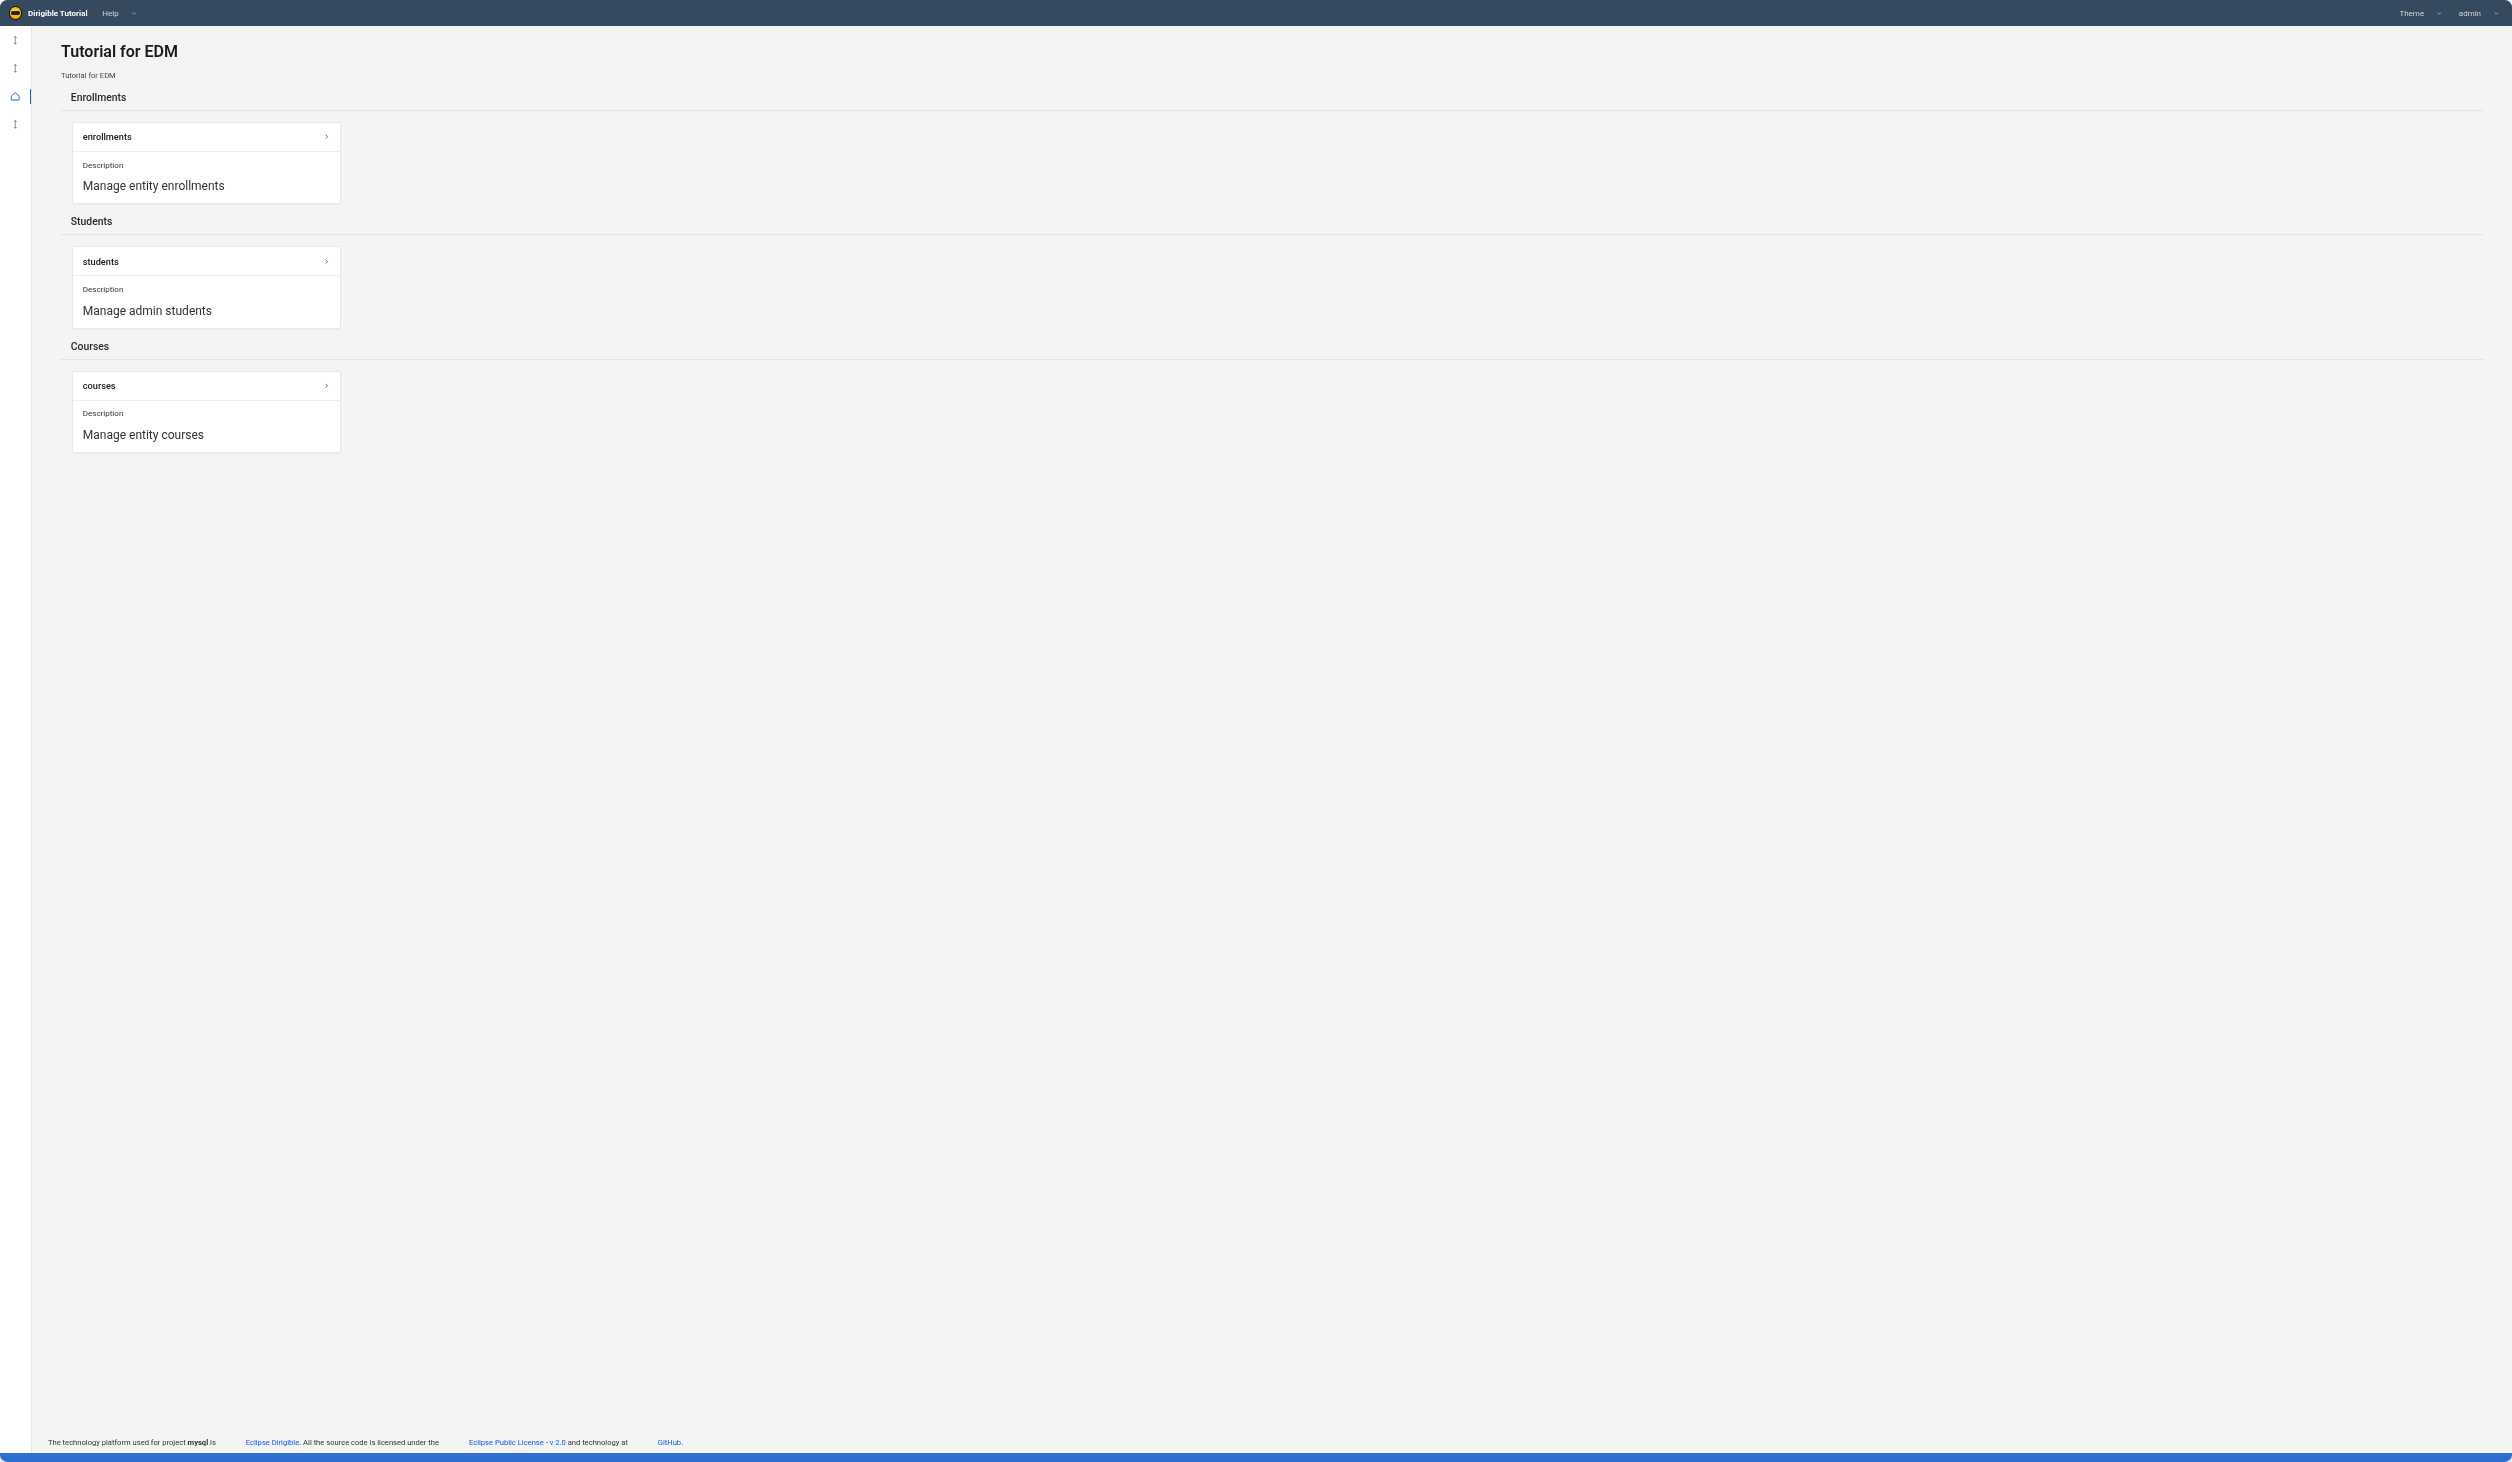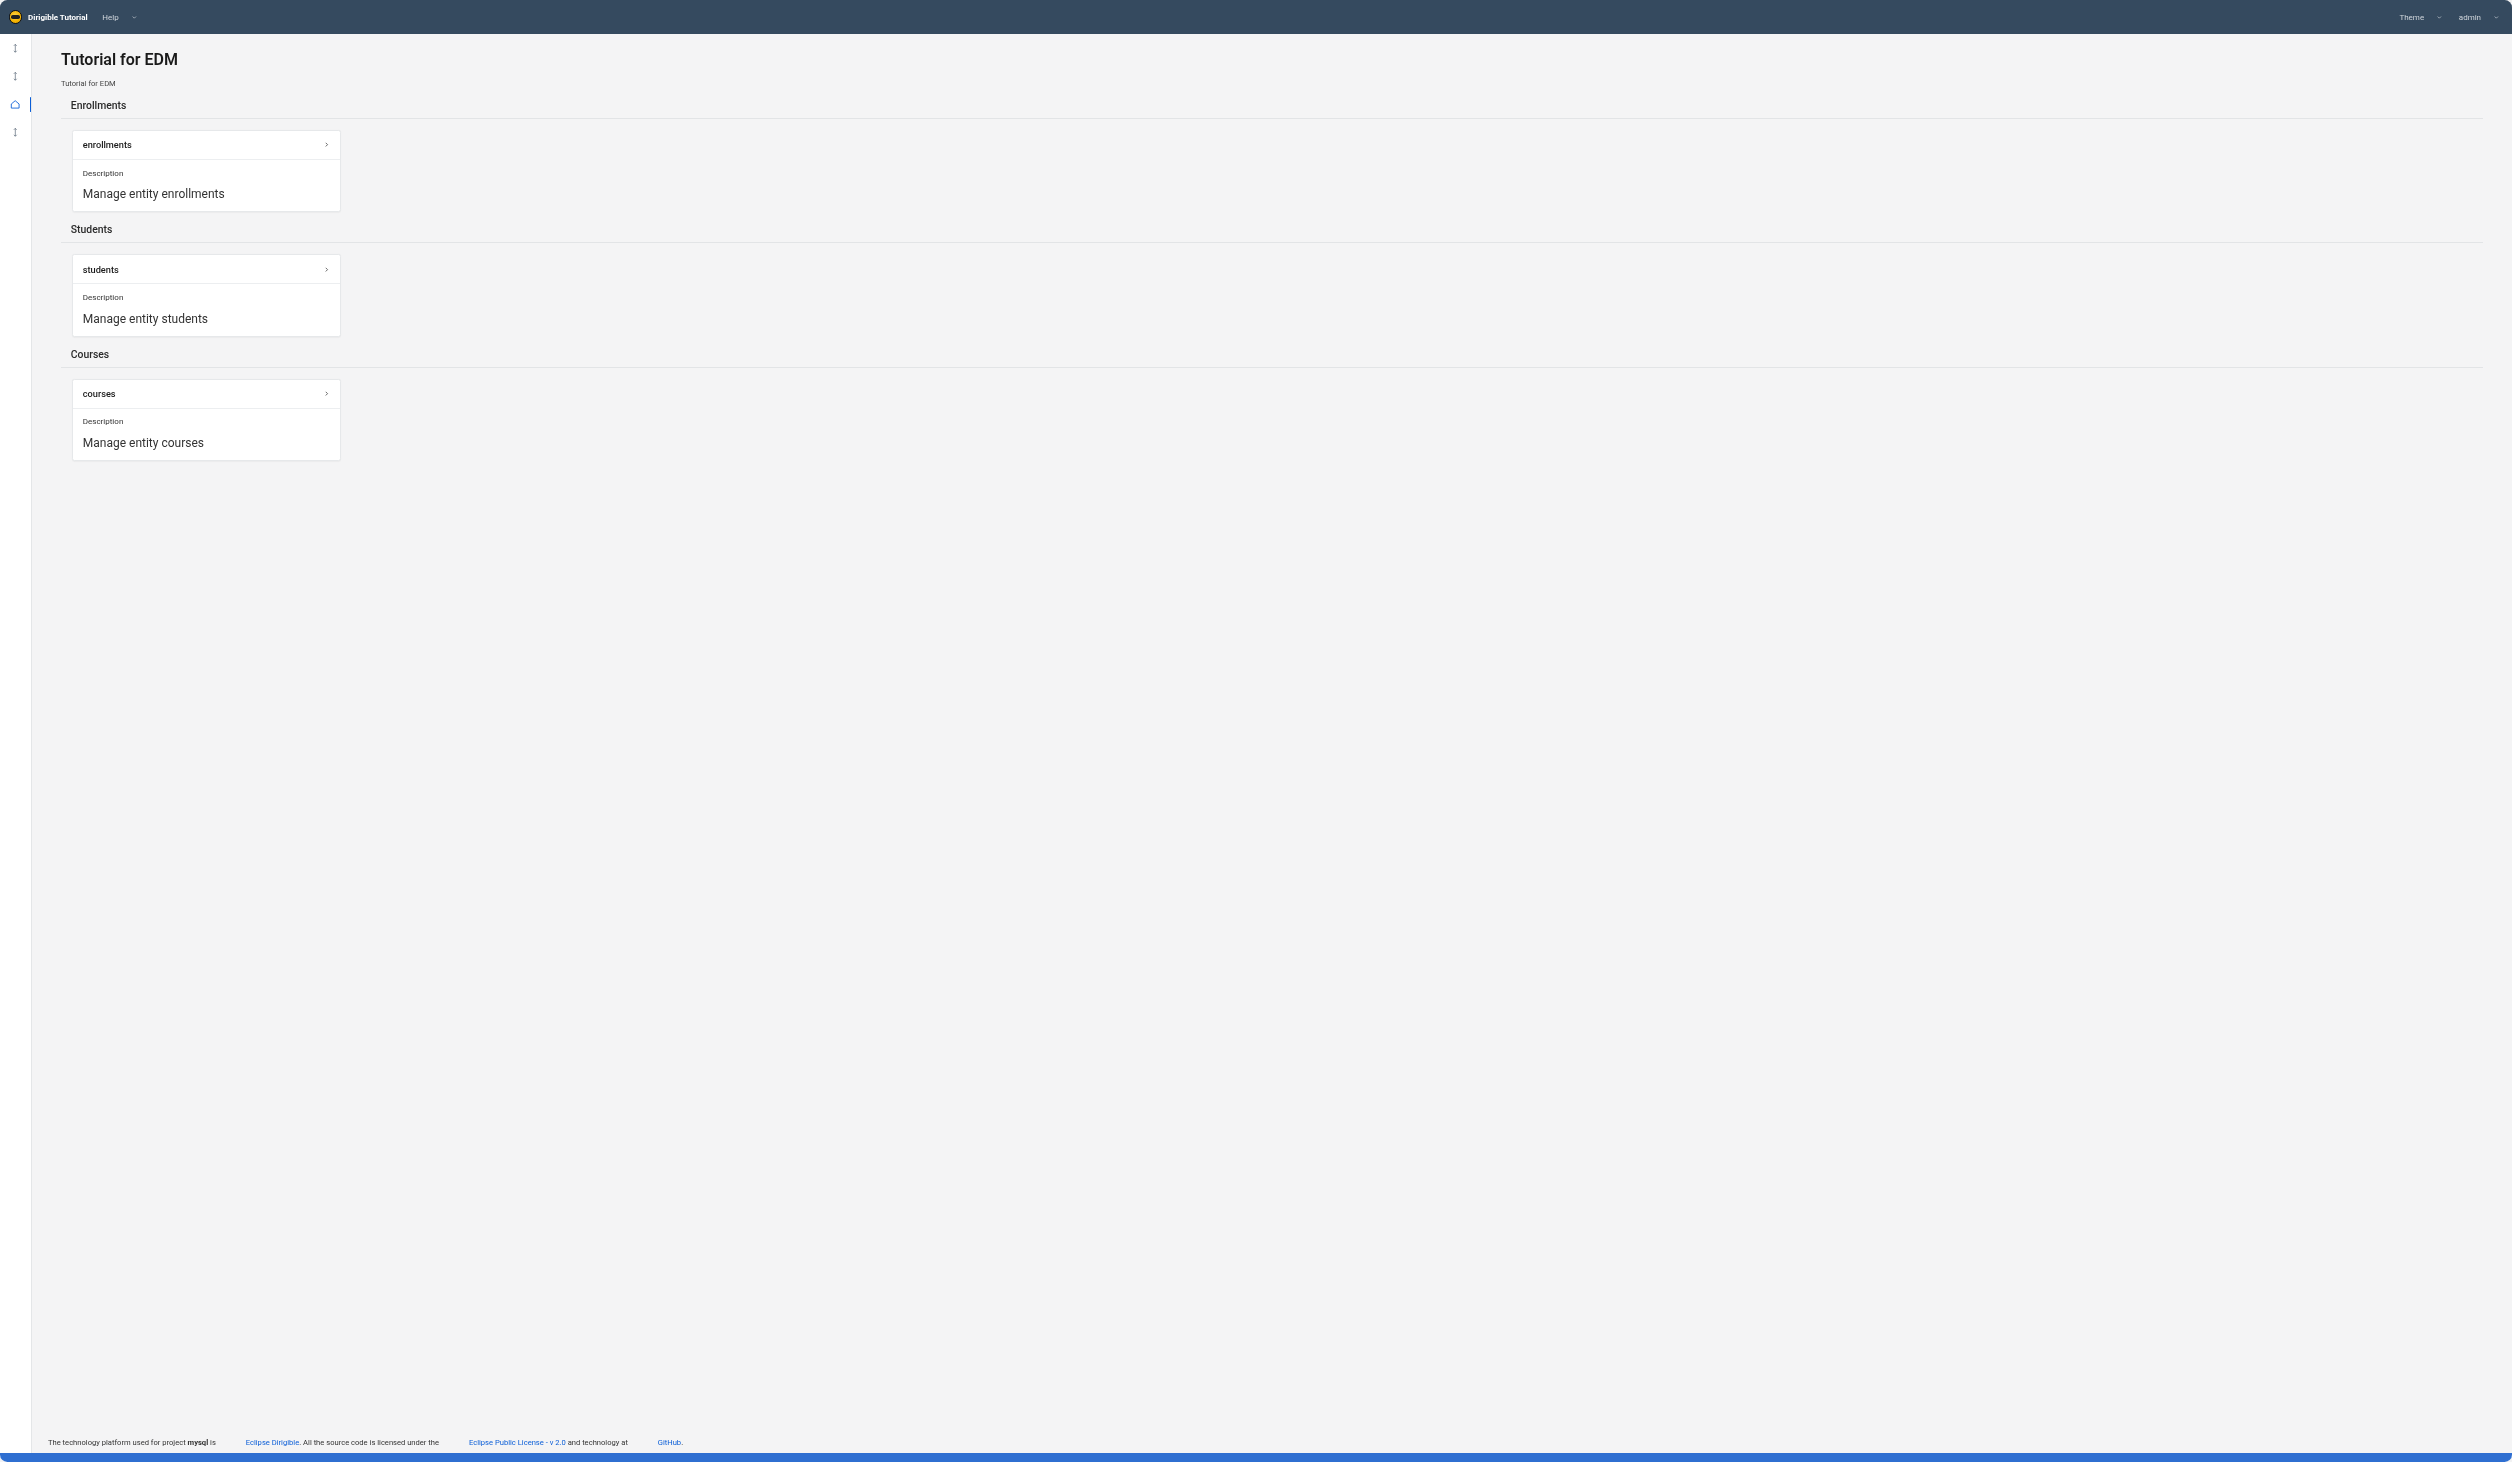--- a/index.html
+++ b/index.html
@@ -12,21 +12,21 @@
     .app {
       display: flex;
       flex-direction: column;
       height: 100vh;
       border-radius: 7.3px;
       overflow: hidden;
       background: #fff;
     }
     
     .topbar {
-      height: 34px;
+      height: 26px;
       background: #354a5f;
       display: flex;
       align-items: center;
       padding: 0 8.6px;
       color: #e9ecef;
       font-size: 8px;
     }
     .logo {
       width: 13.4px;
       height: 13.4px;
@@ -283,21 +283,21 @@
             <div class="tile-header">
               <span class="tile-title">students</span>
               <span class="chevron-right">
                 <svg width="7.3" height="7.3" viewBox="0 0 24 24" fill="none" stroke="#333" stroke-width="2.4">
                     <polyline points="9 6 15 12 9 18"></polyline>
                   </svg>
               </span>
             </div>
             <div class="tile-body">
               <div class="tile-label">Description</div>
-              <div class="tile-sub">Manage entity students</div>
+              <div class="tile-sub">Manage admin students</div>
             </div>
           </div>
         </div>
 
         <div class="section">
           <div class="section-title">Courses</div>
           <div class="tile">
             <div class="tile-header">
               <span class="tile-title">courses</span>
               <span class="chevron-right">

